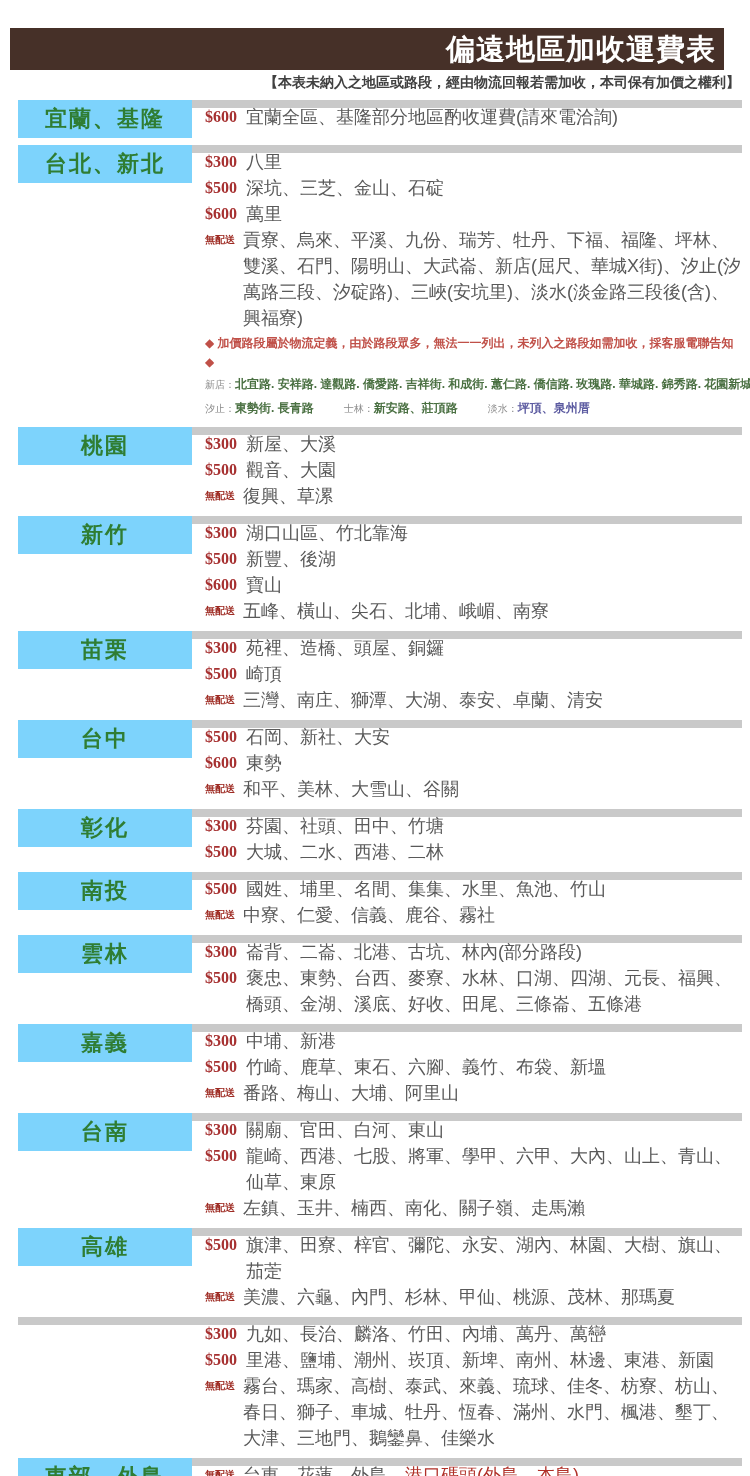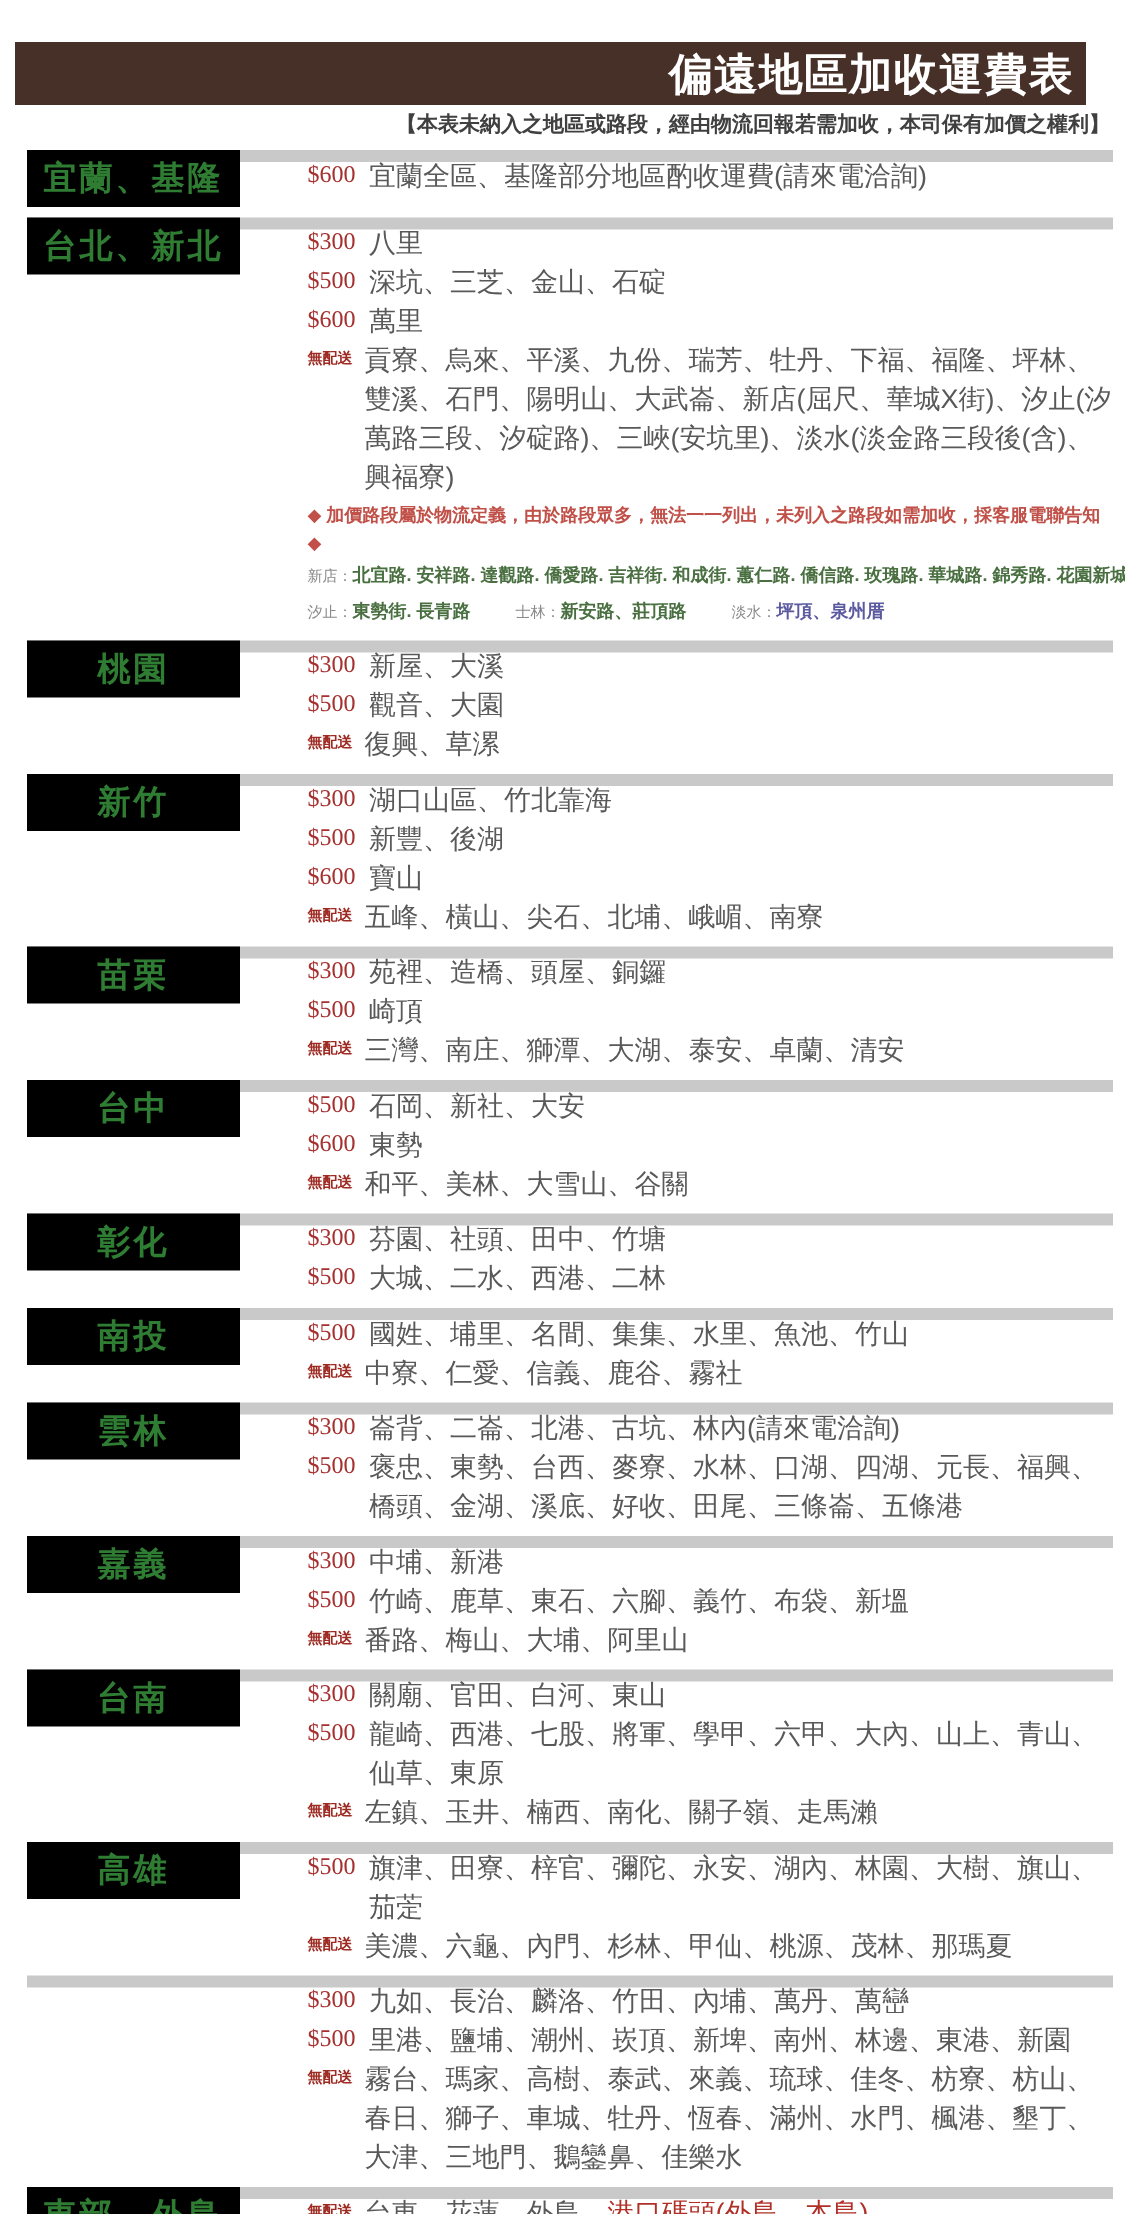--- a/index.html
+++ b/index.html
@@ -14,28 +14,28 @@
   }
   .header-title{color:#ffffff;font-size:29px;font-weight:bold;letter-spacing:1px;}
   .subtitle{
     margin:4px 10px 0 10px;text-align:right;
     color:#404040;font-size:14px;font-weight:bold;
   }
   .regions{margin-top:8px;}
   .section{position:relative;margin:0 8px 7px 18px;min-height:38px;}
   .strip{position:absolute;left:0;top:0;right:0;height:8px;background:#c9c9c9;}
   .label-box{
-    position:absolute;left:0;top:0;width:142px;height:38px;background:#000000;
+    position:absolute;left:0;top:0;width:174px;height:38px;background:#7dd3fc;
     display:flex;align-items:center;justify-content:center;
   }
   .label-text{color:#2f7d33;font-size:22px;font-weight:bold;letter-spacing:2px;}
   .rows{margin-left:187px;padding-top:4px;position:relative;}
   .row{display:flex;align-items:flex-start;}
   .fee{
-    color:#a63030;font-weight:normal;font-size:16px;line-height:26px;
+    color:#a63030;font-weight:bold;font-size:16px;line-height:26px;
     margin-right:9px;white-space:nowrap;
     font-family:"Liberation Serif","DejaVu Serif",serif;
   }
   .fee-none{
     color:#9e2b23;font-weight:bold;font-size:10px;line-height:26px;
     margin-right:8px;white-space:nowrap;
   }
   .areas{color:#595959;font-size:18px;line-height:26px;flex:1;}
   .areas-red{color:#b03028;}
   .notes{margin-top:3px;}
@@ -222,21 +222,21 @@
       </div>
     </div>
     <div class="section">
       <div class="strip"></div>
       <div class="label-box">
         <span class="label-text">雲林</span>
       </div>
       <div class="rows">
         <div class="row">
           <span class="fee">$300</span>
-          <span class="areas">崙背、二崙、北港、古坑、林內(請來電洽詢)</span>
+          <span class="areas">崙背、二崙、北港、古坑、林內(部分路段)</span>
         </div>
         <div class="row">
           <span class="fee">$500</span>
           <span class="areas">褒忠、東勢、台西、麥寮、水林、口湖、四湖、元長、福興、橋頭、金湖、溪底、好收、田尾、三條崙、五條港</span>
         </div>
       </div>
     </div>
     <div class="section">
       <div class="strip"></div>
       <div class="label-box">

